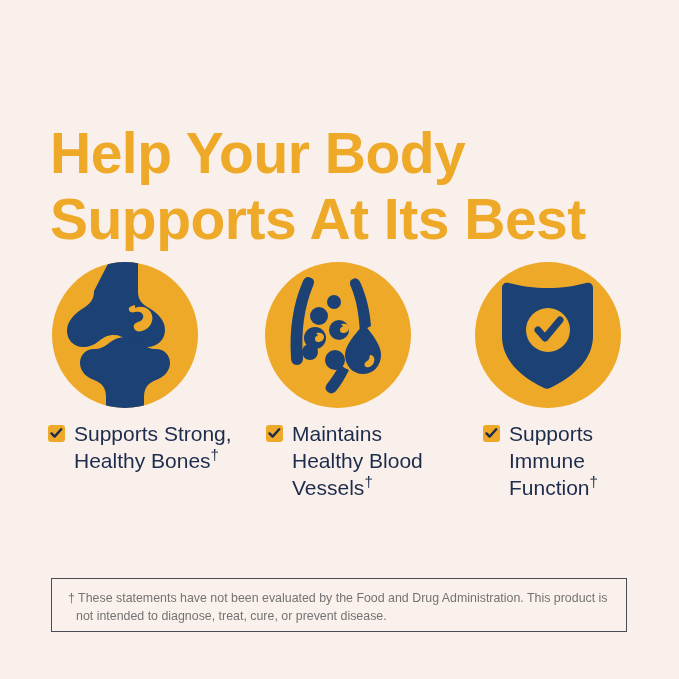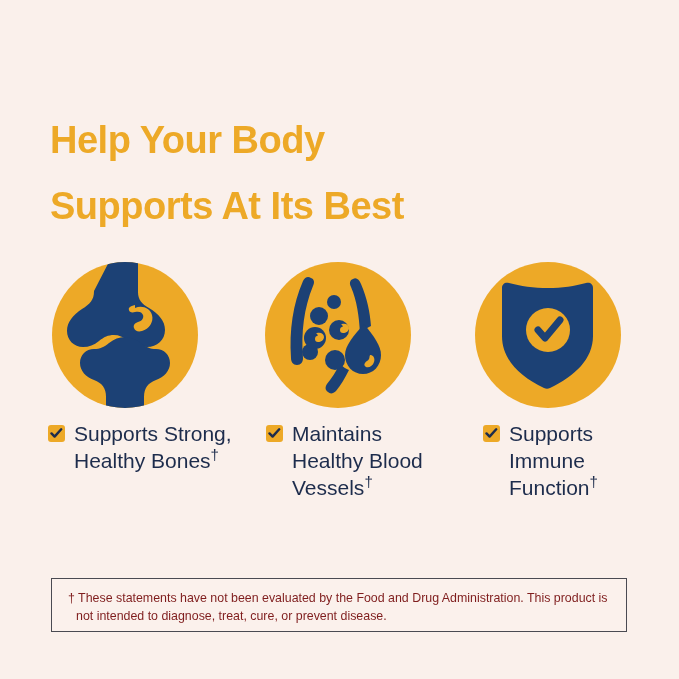--- a/index.html
+++ b/index.html
@@ -24,21 +24,21 @@
 
   
   .headline {
     position: absolute;
     left: 50px;
     top: 82px;
     width: 600px;
     color: #eda927;
     font-family: "Liberation Sans", sans-serif;
     font-weight: bold;
-    font-size: 38px;
+    font-size: 57px;
     line-height: 66px;
     letter-spacing: -0.5px;
   }
   .headline-line { display: block; white-space: nowrap; }
 
   
   .benefits {
     position: absolute;
     left: 0;
     top: 262px;
@@ -107,21 +107,21 @@
     left: 51px;
     top: 578px;
     width: 576px;
     height: 54px;
     box-sizing: border-box;
     border: 1.3px solid #4a4a52;
     background: #fbf1ec;
     padding: 10px 14px 10px 16px;
   }
   .disclaimer-text {
-    color: #7f1d1d;
+    color: #737373;
     font-family: "Liberation Sans", sans-serif;
     font-size: 12.4px;
     line-height: 18px;
     text-indent: -8px;
     padding-left: 8px;
   }
 </style>
 </head>
 <body>
 

